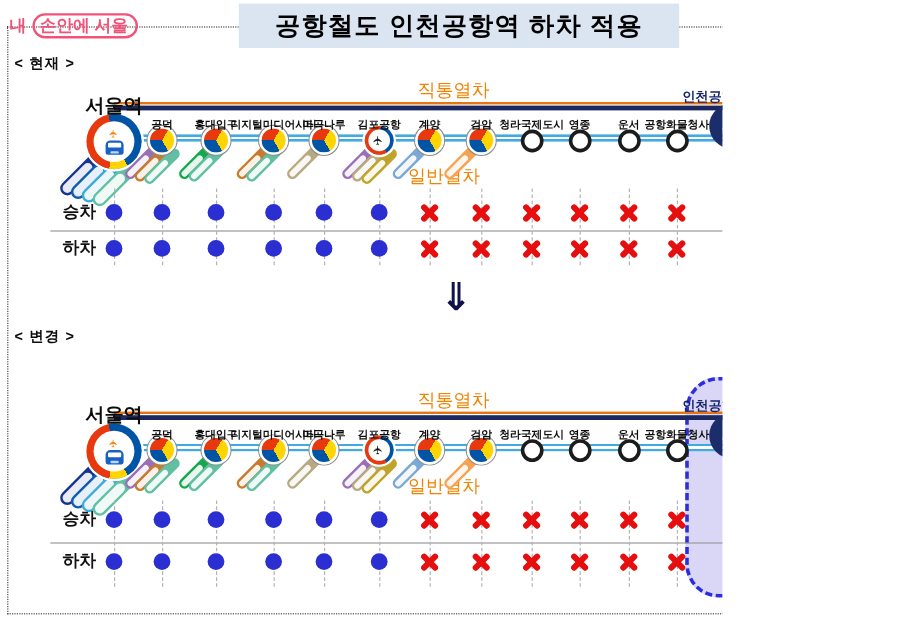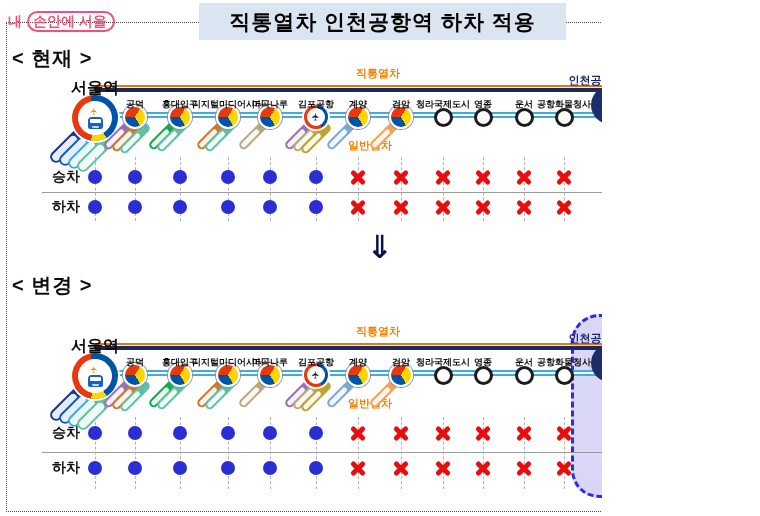--- a/index.html
+++ b/index.html
@@ -12,30 +12,30 @@
          border:1.5px dotted #4a4a4a;z-index:0;}
 
   .logo{position:absolute;left:8px;top:13px;z-index:3;color:#f2527a;
         font-weight:bold;font-size:14px;white-space:nowrap;}
   .logo .boxed{border:2px solid #f2527a;border-radius:11px;padding:0 6px 1px 4px;margin-left:1px;}
 
   .title{position:absolute;left:199px;top:3px;width:367px;height:37px;z-index:3;
          background:#dbe5f2;color:#000;font-weight:bold;font-size:21px;
          text-align:center;line-height:37px;letter-spacing:1px;}
 
-  .heading{position:absolute;left:12px;z-index:3;font-weight:bold;font-size:20px;
+  .heading{position:absolute;left:12px;z-index:3;font-weight:bold;font-size:12px;
            color:#0d0d0d;letter-spacing:1px;}
 
   .arrow{position:absolute;left:360px;top:228px;width:40px;z-index:3;text-align:center;
          font-size:32px;font-weight:bold;color:#10104a;}
 
   .hl-box{position:absolute;left:571px;top:314px;width:134px;height:178px;z-index:1;
           border:3px dashed #2d2de0;border-radius:28px;background:#d9d6f6;}
 
-  .train-label{position:absolute;color:#f08300;font-weight:bold;font-size:11px;
+  .train-label{position:absolute;color:#f08300;font-weight:normal;font-size:15px;
                width:70px;text-align:center;white-space:nowrap;}
 
   .st-label{position:absolute;transform:translateX(-50%);font-size:9px;font-weight:bold;
             white-space:nowrap;color:#0d0d0d;}
   .seoul-label{font-size:16px;}
   .terminal-label{font-size:11px;color:#17256b;}
 
   .circle-transfer{position:absolute;width:20px;height:20px;border-radius:50%;
      border:2px solid #fff;box-shadow:0 0 0 1px #8f8f8f;
      background:conic-gradient(from 270deg,#e8380d 0 33.4%,#ffd400 33.4% 66.7%,#0054a6 66.7% 100%);}
@@ -80,21 +80,21 @@
 
 <div class="stage">
 
   <div class="frame"></div>
 
   <div class="logo">
     <span>내</span>
     <span class="boxed">손안에 서울</span>
   </div>
 
-  <div class="title">직통열차 인천공항역 하차 적용</div>
+  <div class="title">공항철도 인천공항역 하차 적용</div>
 
   <div class="heading" style="top:45px;">&lt; 현재 &gt;</div>
 
   <div class="hl-box"></div>
 
   <div class="layer" id="diagram-0">
       <div class="train-label" style="position: absolute; left: 343px; top: 66px;">직통열차</div>
       <div class="train-label" style="position: absolute; left: 335px; top: 138px;">일반열차</div>
       <div class="abs" style="position: absolute; left: 95px; top: 85px; width: 586px; height: 2px; background: rgb(232, 116, 16);"></div>
       <div class="abs" style="position: absolute; left: 95px; top: 88px; width: 586px; height: 4px; background: rgb(27, 41, 96);"></div>

